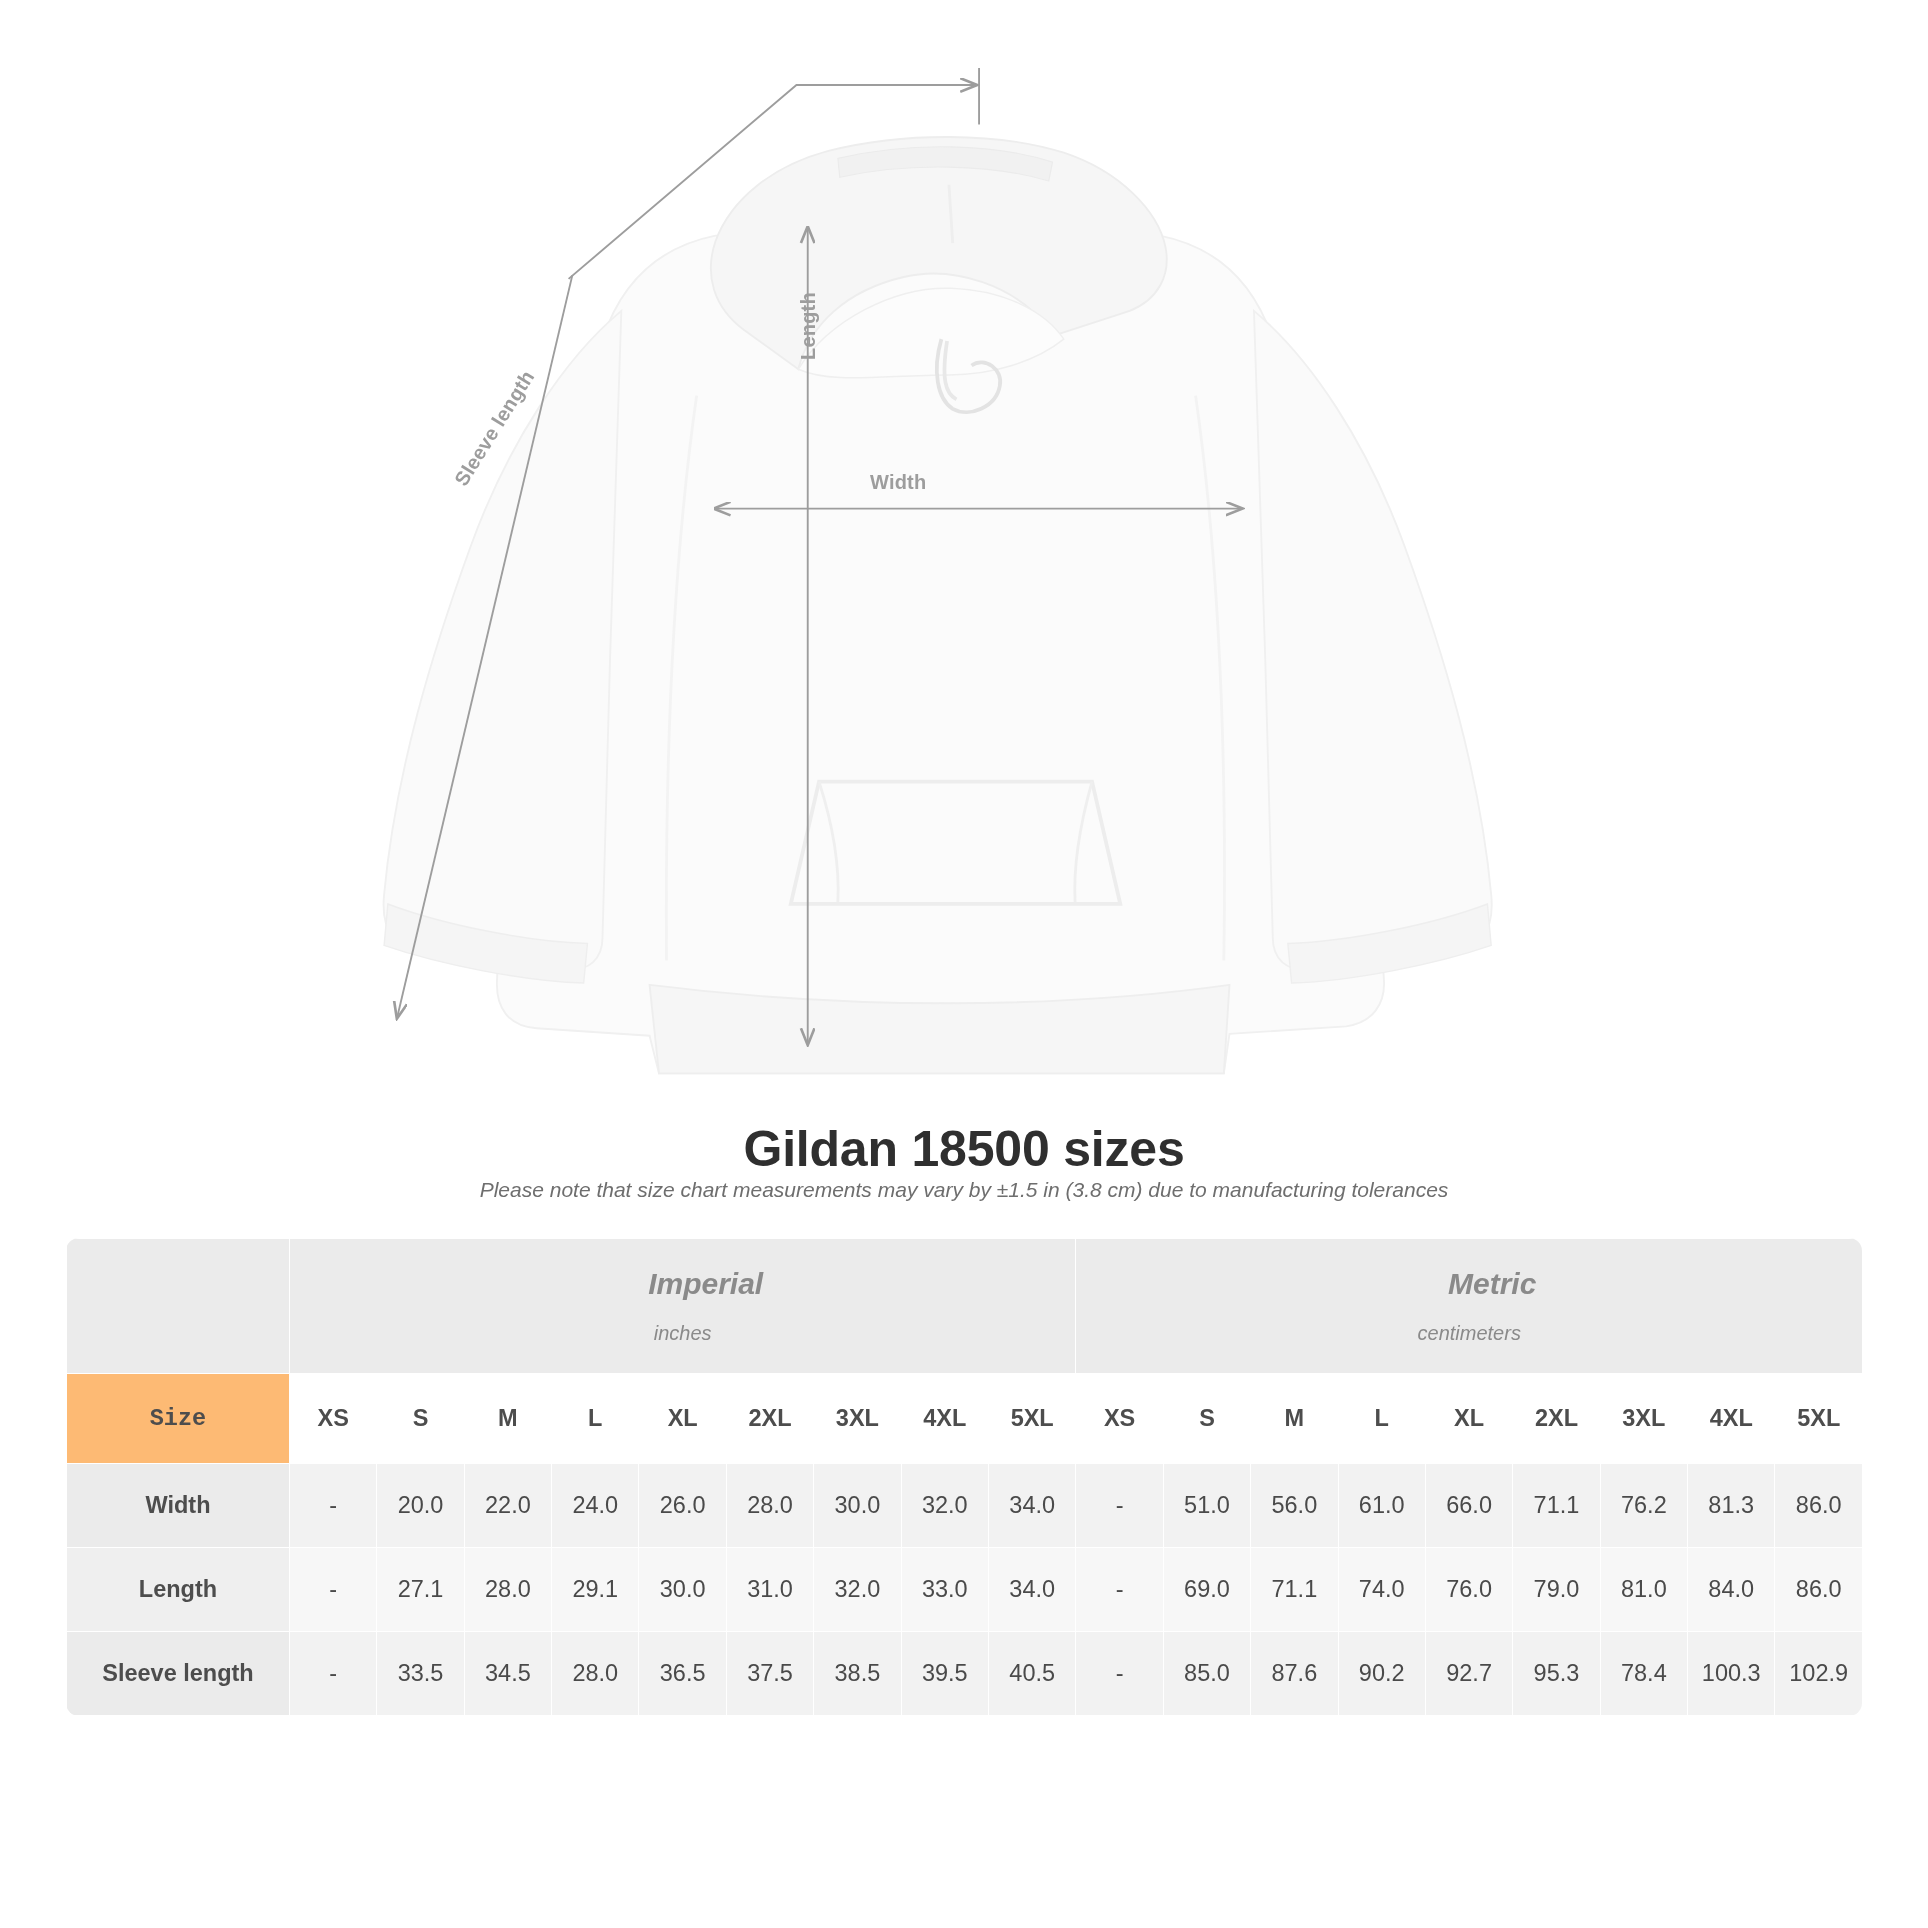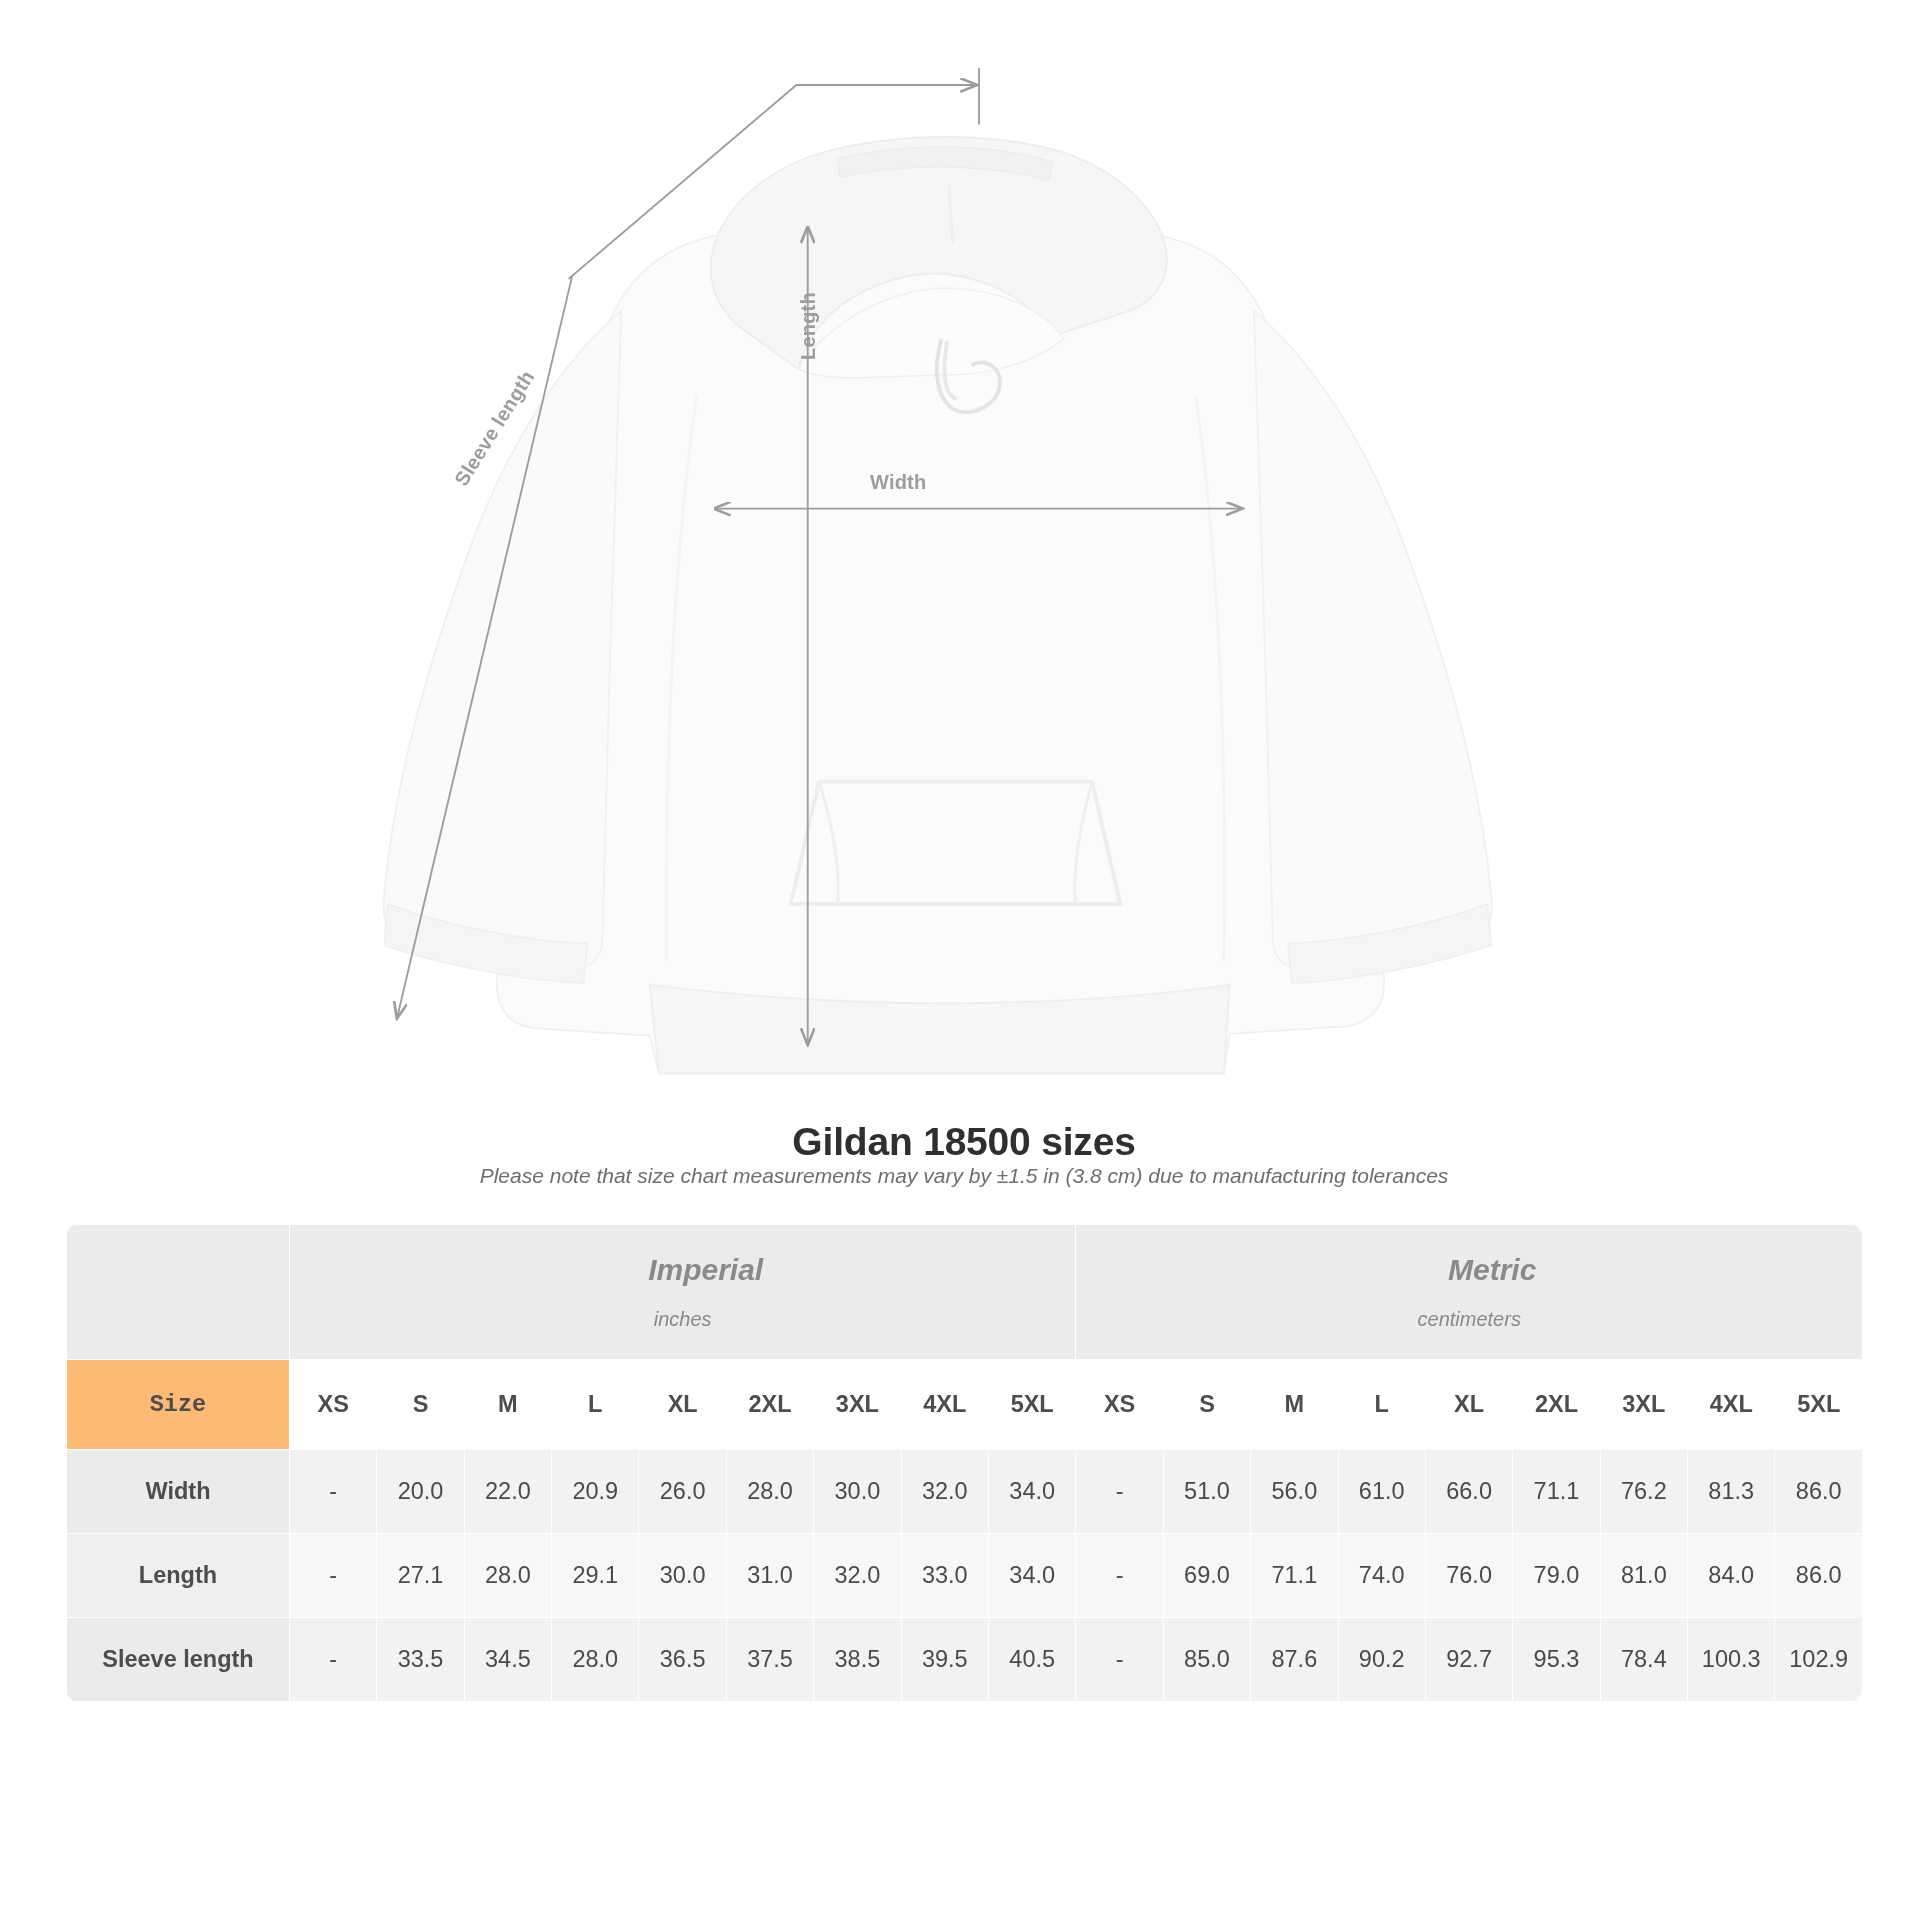--- a/index.html
+++ b/index.html
@@ -57,21 +57,21 @@
     transform: rotate(-58deg);
     transform-origin: left top;
   }
 
   
   .title-block {
     text-align: center;
     margin-top: 3.8px;
   }
   .chart-title {
-    font-size: 39px;
+    font-size: 50px;
     font-weight: bold;
     color: #2f2f2f;
     letter-spacing: -0.2px;
     margin: 0;
   }
   .chart-note {
     font-size: 21px;
     font-style: italic;
     color: #6e6e6e;
   }
@@ -304,21 +304,21 @@
           <th>3XL</th>
           <th>4XL</th>
           <th>5XL</th>
         </tr>
 
         <tr class="data-row">
           <td class="rowlabel">Width</td>
           <td>-</td>
           <td>20.0</td>
           <td>22.0</td>
-          <td>20.9</td>
+          <td>24.0</td>
           <td>26.0</td>
           <td>28.0</td>
           <td>30.0</td>
           <td>32.0</td>
           <td>34.0</td>
           <td>-</td>
           <td>51.0</td>
           <td>56.0</td>
           <td>61.0</td>
           <td>66.0</td>

